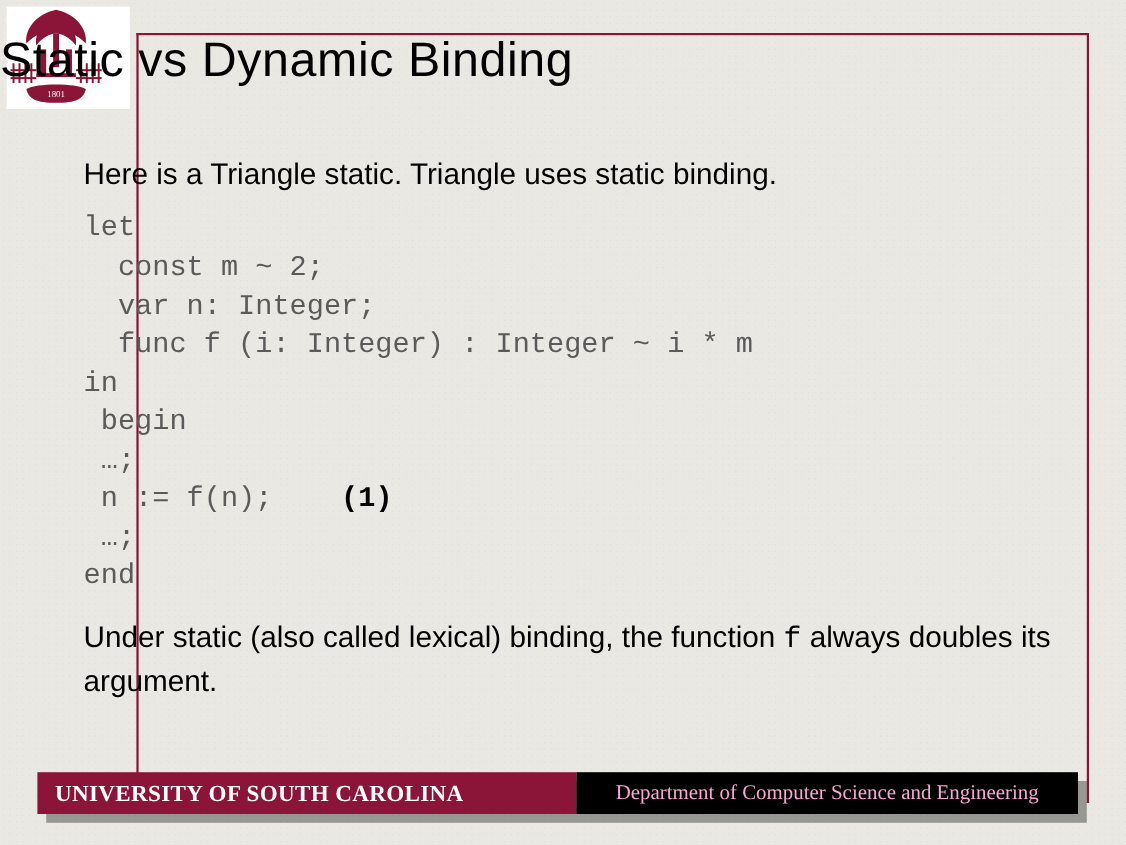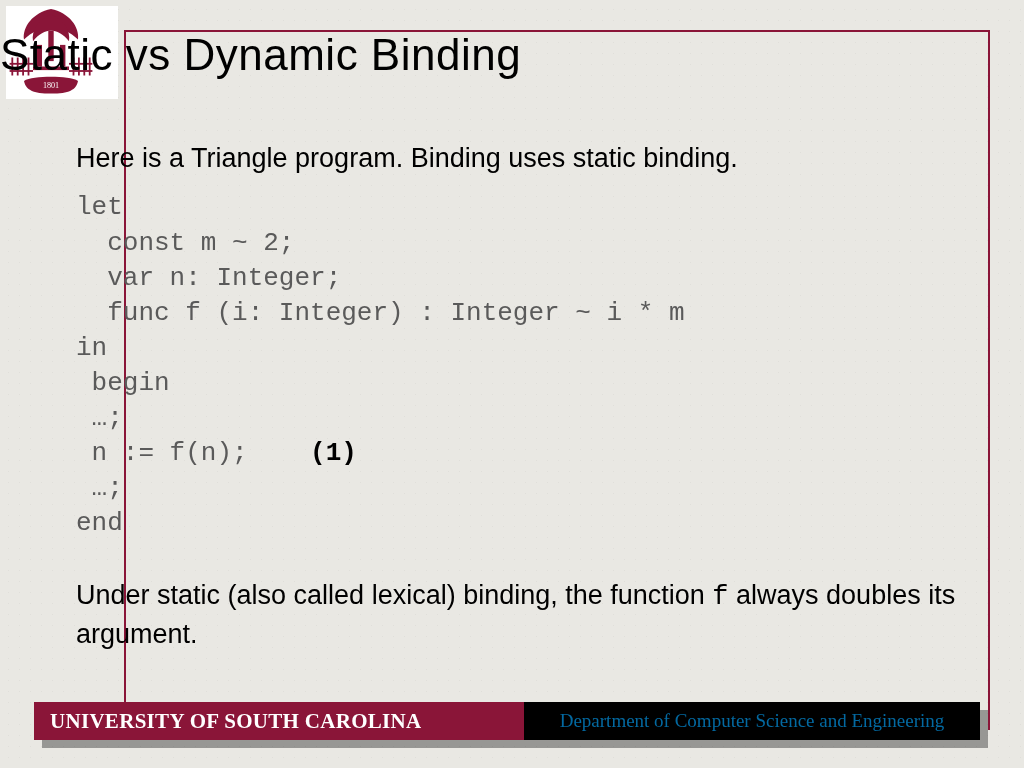--- a/index.html
+++ b/index.html
@@ -47,21 +47,21 @@
     font-size: 27px;
     line-height: 1.35;
     margin-bottom: 14px;
   }
   .code {
     font-family: "Courier New", Courier, monospace;
     font-size: 26px;
     line-height: 1.35;
     color: #5a5a5a;
     white-space: pre;
-    margin-bottom: 36px;
+    margin-bottom: 20px;
   }
   .code .marker { color:#000; font-weight: bold; }
   .para .mono { font-family: "Courier New", Courier, monospace; }
 
   .bar-shadow {
     position: absolute;
     left: 42px; top: 710px;
     width: 946px; height: 38px;
     background: rgba(0,0,0,0.35);
   }
@@ -76,21 +76,21 @@
     letter-spacing: 0.3px;
     display: flex; align-items: center;
     padding-left: 16px;
     font-weight: bold;
   }
   .bar-dept {
     position: absolute;
     left: 524px; top: 702px;
     width: 456px; height: 38px;
     background: #000;
-    color: #0369a1;
+    color: #f9a8d4;
     font-family: Georgia, "Times New Roman", serif;
     font-size: 19px;
     display: flex; align-items: center; justify-content: center;
   }
 </style>
 </head>
 <body>
 
 <div class="frame"></div>
 
@@ -127,21 +127,21 @@
 
       <path d="M20 86 C30 80 70 80 80 86 C78 96 70 100 50 100 C30 100 22 96 20 86 Z" fill="#8a1538"></path>
       <text x="50" y="94" text-anchor="middle" font-family="Georgia,serif" font-size="9" fill="#ffffff">1801</text>
     </g>
   </svg>
 </div>
 
 <h1 class="title">Static vs Dynamic Binding</h1>
 
 <div class="content">
-  <p class="para">Here is a Triangle program. Binding uses static binding.</p>
+  <p class="para">Here is a Triangle static. Triangle uses static binding.</p>
 
   <div class="code"><span>let</span>
 <span>  const m ~ 2;</span>
 <span>  var n: Integer;</span>
 <span>  func f (i: Integer) : Integer ~ i * m</span>
 <span>in</span>
 <span> begin</span>
 <span> …;</span>
 <span><span> n := f(n);    </span><span class="marker">(1)</span></span>
 <span> …;</span>

